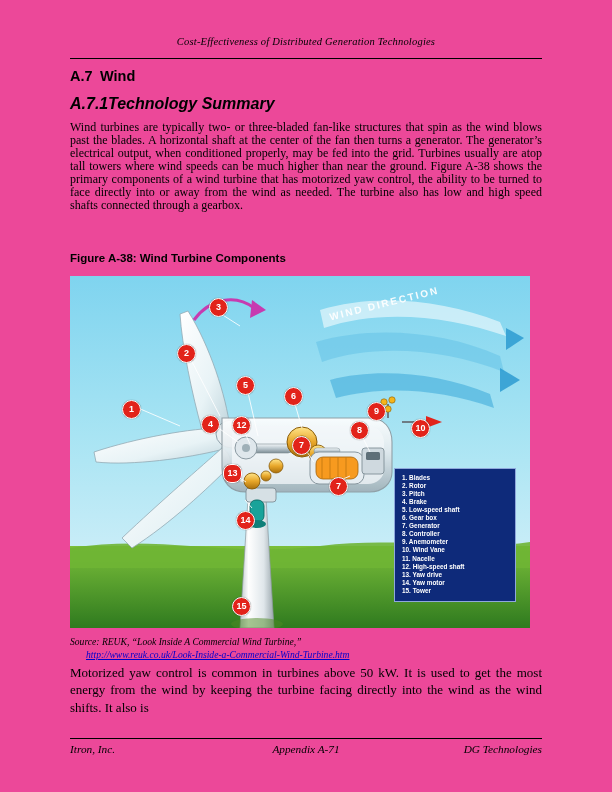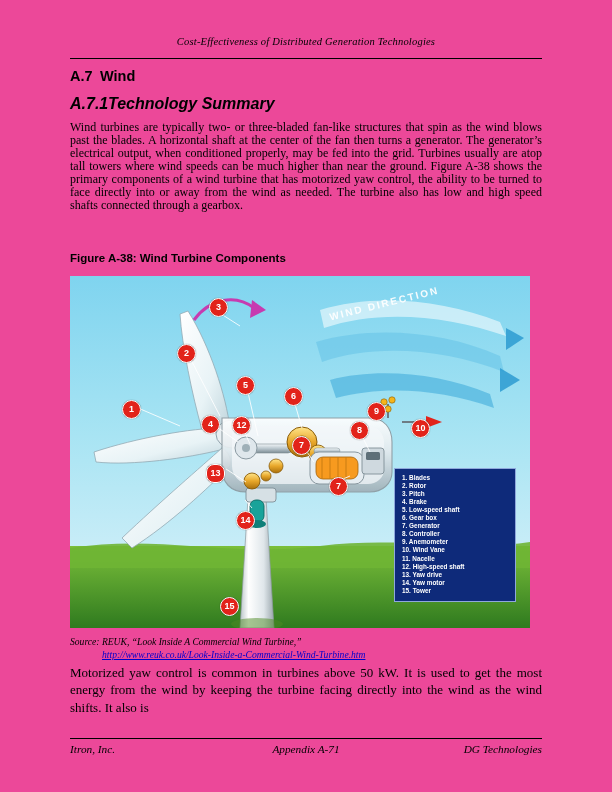--- a/index.html
+++ b/index.html
@@ -81,21 +81,21 @@
     position: absolute;
     left: 70px;
     top: 635px;
     width: 472px;
     font-size: 9.6px;
     line-height: 13px;
     font-style: italic;
   }
   .source .url {
     display: block;
-    margin-left: 32px;
+    margin-left: 16px;
     color: #0000cc;
     text-decoration: underline;
   }
   .body-par2 {
     position: absolute;
     left: 70px;
     top: 664px;
     width: 472px;
     font-size: 13px;
     line-height: 17.4px;
@@ -347,23 +347,23 @@
     <div class="callout" style="left:139px; top:22px;">3</div>
     <div class="callout" style="left:131px; top:139px;">4</div>
     <div class="callout" style="left:166px; top:100px;">5</div>
     <div class="callout" style="left:214px; top:111px;">6</div>
     <div class="callout" style="left:222px; top:160px;">7</div>
     <div class="callout" style="left:280px; top:145px;">8</div>
     <div class="callout" style="left:297px; top:126px;">9</div>
     <div class="callout" style="left:341px; top:143px;">10</div>
     <div class="callout" style="left:259px; top:201px;">7</div>
     <div class="callout" style="left:162px; top:140px;">12</div>
-    <div class="callout" style="left:136px; top:188px;border-radius:8px;">13</div>
+    <div class="callout" style="left:153px; top:188px;border-radius:8px;">13</div>
     <div class="callout" style="left:166px; top:219px;margin-top:16px;">14</div>
-    <div class="callout" style="left:150px; top:321px;">15</div>
+    <div class="callout" style="left:162px; top:321px;">15</div>
   </div>
 
   <div class="source">
     <span>Source: REUK, “Look Inside A Commercial Wind Turbine,”</span>
     <a class="url" href="#">http://www.reuk.co.uk/Look-Inside-a-Commercial-Wind-Turbine.htm</a>
   </div>
 
   <div class="body-par2">Motorized yaw control is common in turbines above 50 kW.  It is used to get the most energy from the wind by keeping the turbine facing directly into the wind as the wind shifts.  It also is</div>
 
   <div class="footer-rule"></div>

